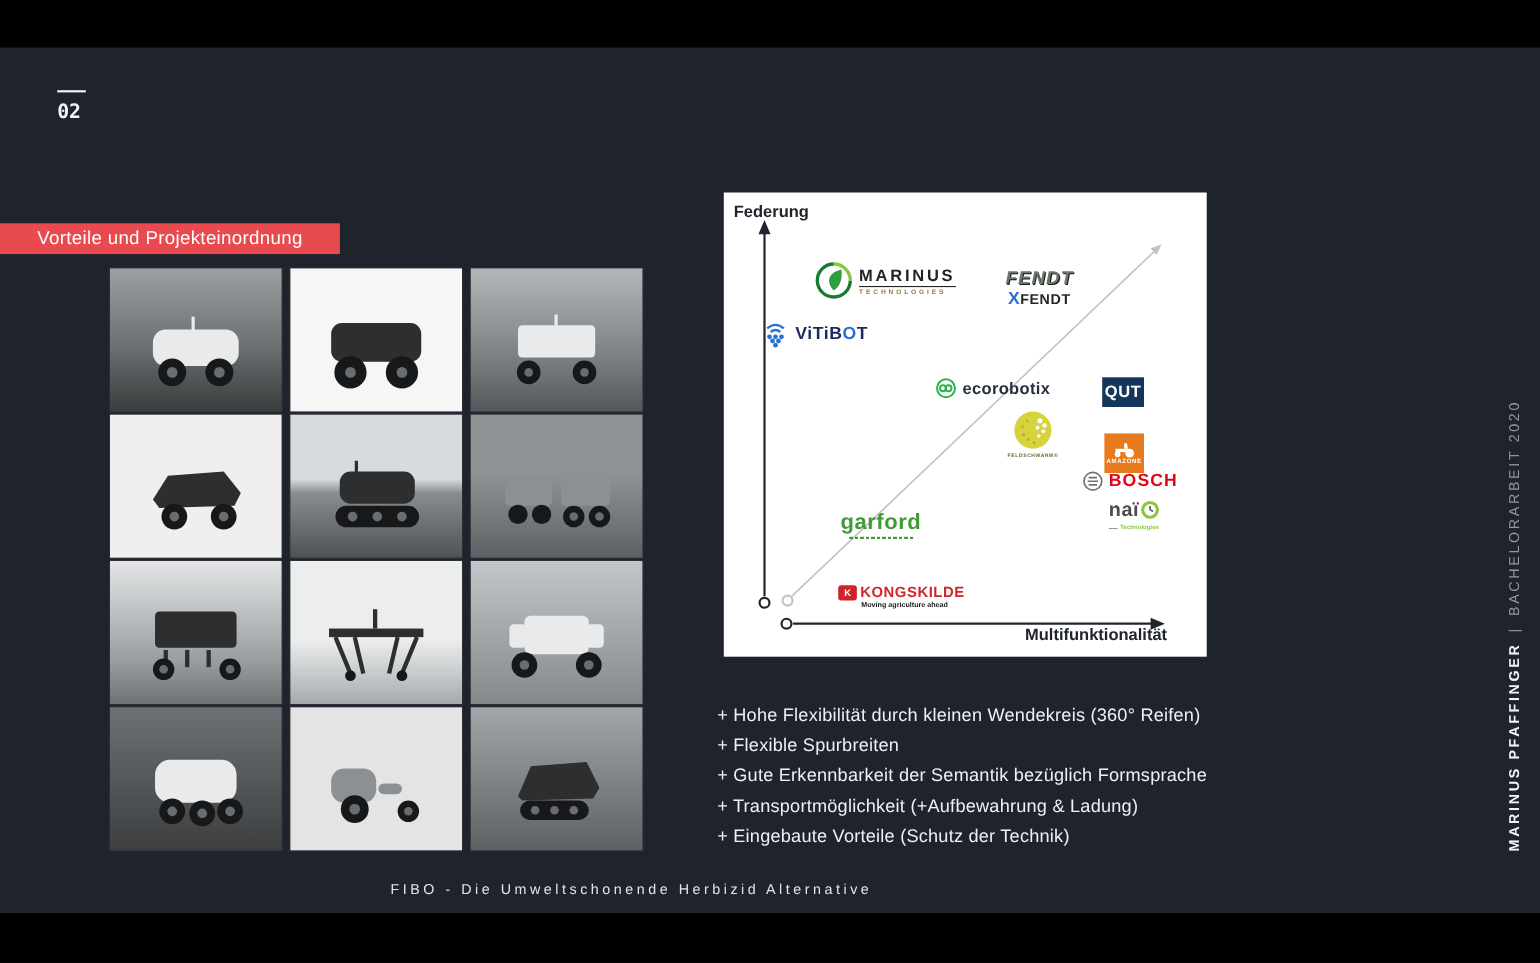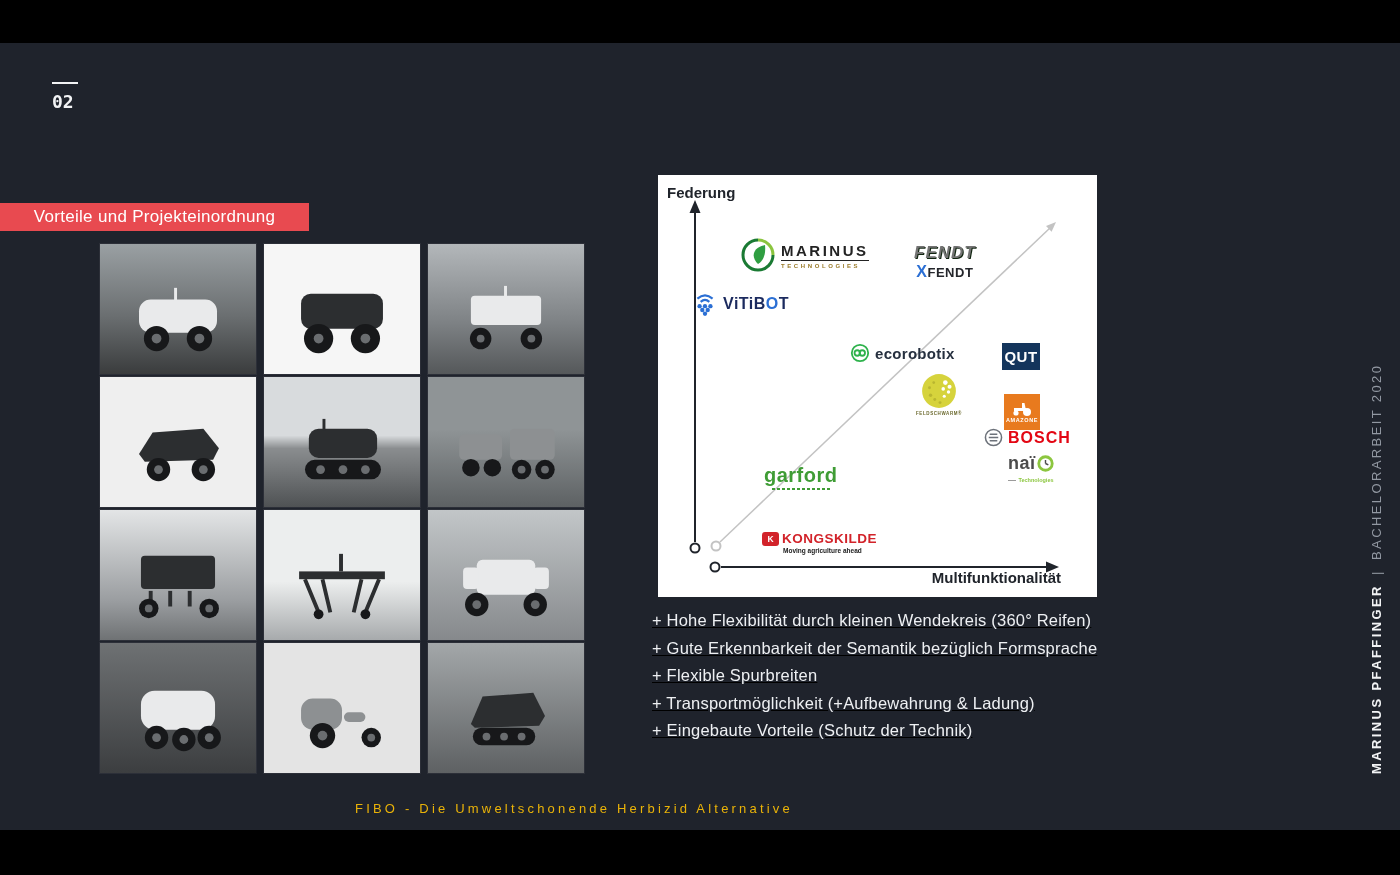--- a/index.html
+++ b/index.html
@@ -96,26 +96,26 @@
 
   .kongskilde{flex-direction:column;gap:0;align-items:flex-start;}
   .kongskilde .kon-row{display:flex;align-items:center;gap:3px;}
   .kongskilde .kon-badge{display:inline-flex;align-items:center;justify-content:center;
         width:17px;height:14px;background:#d2232a;border-radius:3px;color:#fff;
         font-size:8.5px;font-weight:900;}
   .kongskilde .kon-name{font-size:13.5px;font-weight:900;color:#d2232a;letter-spacing:.5px;}
   .kongskilde .kon-tagline{font-size:6.5px;font-weight:700;color:#1a1a1a;margin-left:21px;margin-top:1px;}
 
   
-  .bullets{position:absolute;left:652px;top:607px;margin:0;padding:0;list-style:none;text-decoration:underline;}
+  .bullets{position:absolute;left:652px;top:637px;margin:0;padding:0;list-style:none;}
   .bullets li{font-size:16.5px;line-height:27.6px;color:#eef0f3;letter-spacing:.2px;}
 
   
   .footer{position:absolute;left:0;top:801px;width:1148px;text-align:center;
-          color:#eab308;font-size:13px;letter-spacing:3.2px;}
+          color:#e5e5e5;font-size:13px;letter-spacing:3.2px;}
 
   
   .credit{position:absolute;right:16px;top:362px;height:412px;
           writing-mode:vertical-rl;transform:rotate(180deg);
           display:flex;align-items:center;font-size:13px;letter-spacing:2.4px;}
   .credit .author{color:#f2f3f5;font-weight:800;}
   .credit .sep{color:#9298a2;margin-inline:9px;font-weight:400;}
   .credit .work{color:#9298a2;font-weight:400;}
 </style>
 </head>
@@ -385,22 +385,22 @@
       <span class="kon-row">
         <span class="kon-badge">K</span>
         <span class="kon-name">KONGSKILDE</span>
       </span>
       <span class="kon-tagline">Moving agriculture ahead</span>
     </div>
   </div>
 
   <ul class="bullets">
     <li>+ Hohe Flexibilität durch kleinen Wendekreis (360° Reifen)</li>
+    <li>+ Flexible Spurbreiten</li>
     <li>+ Gute Erkennbarkeit der Semantik bezüglich Formsprache</li>
-    <li>+ Flexible Spurbreiten</li>
     <li>+ Transportmöglichkeit (+Aufbewahrung &amp; Ladung)</li>
     <li>+ Eingebaute Vorteile (Schutz der Technik)</li>
   </ul>
 
   <div class="footer">FIBO - Die Umweltschonende Herbizid Alternative</div>
 
   <div class="credit">
     <span class="author">MARINUS PFAFFINGER</span>
     <span class="sep">|</span>
     <span class="work">BACHELORARBEIT 2020</span>

